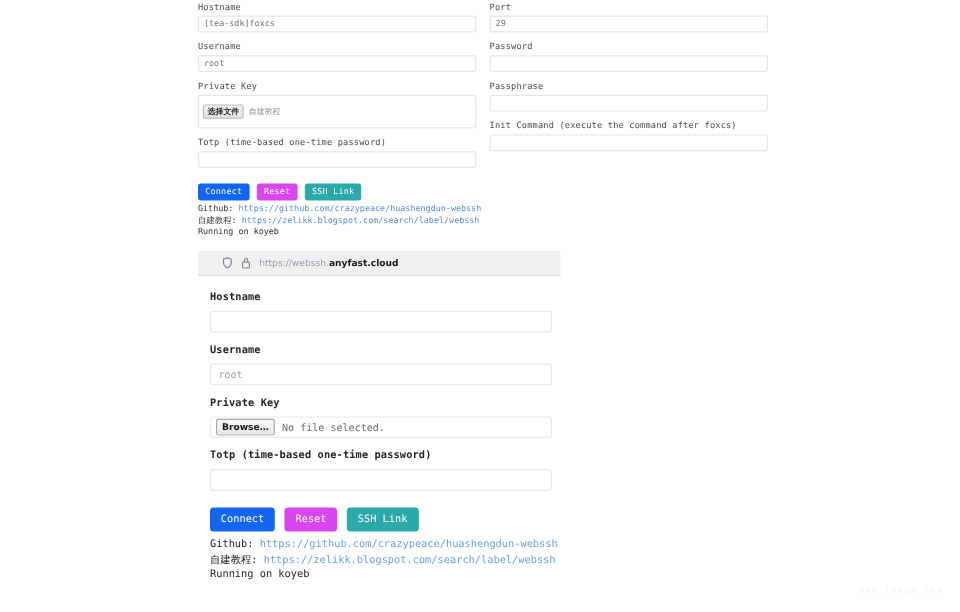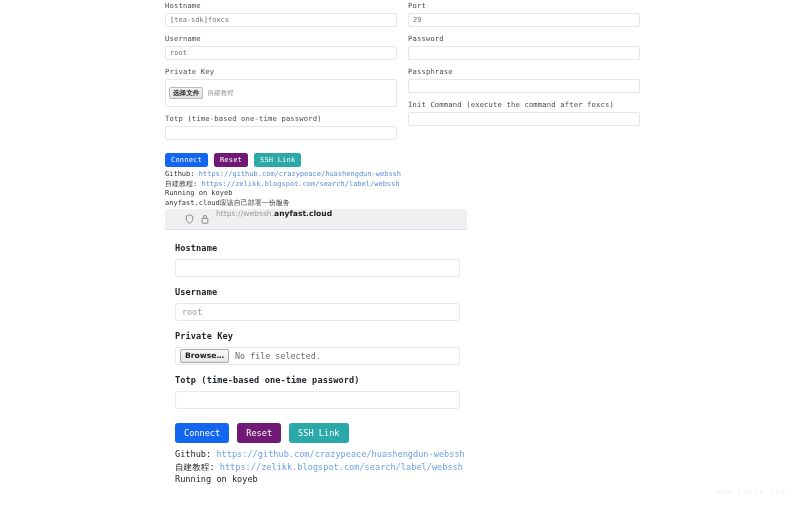--- a/index.html
+++ b/index.html
@@ -104,21 +104,21 @@
     border-radius: 2.5px;
     color: #ffffff;
     font-family: "DejaVu Sans Mono", "Liberation Mono", monospace;
     font-size: 7px;
     line-height: 8px;
     padding: 3px 6px;
     white-space: nowrap;
     letter-spacing: 0.2px;
   }
   .btn-connect { background: #1266f1; }
-  .btn-reset   { background: #701a75; }
+  .btn-reset   { background: #d946ef; }
   .btn-ssh     { background: #2ba8a8; }
 
   .linkline {
     font-size: 7px;
     line-height: 9.5px;
     color: #333333;
     white-space: nowrap;
   }
   .linkline a, .linkline .lnk {
     color: #5b8dd9;
@@ -137,20 +137,21 @@
     left: 165px;
     top: 209px;
     width: 302px;
     background: #ffffff;
   }
   .urlbar {
     height: 21px;
     background: #f0f0f2;
     border-bottom: 1px solid #dcdce0;
     display: flex;
+    align-items: center;
     padding-left: 20px;
     box-sizing: border-box;
   }
   .urlbar .ico { margin-right: 7px; display: flex; align-items: center; }
   .urltext {
     font-family: "DejaVu Sans", "Liberation Sans", sans-serif;
     font-size: 7.6px;
     color: #9a9aa2;
     white-space: nowrap;
   }
@@ -330,21 +331,20 @@
 
   <div class="linkline">
     <span>Github:</span>
     <span class="lnk">https://github.com/crazypeace/huashengdun-webssh</span>
   </div>
   <div class="linkline">
     <span>自建教程:</span>
     <span class="lnk">https://zelikk.blogspot.com/search/label/webssh</span>
   </div>
   <div class="plainline">Running on koyeb</div>
-  <div class="plainline">anyfast.cloud应该自己部署一份服务</div>
 </div>
 
 <div class="inner-shot">
 
   <div class="urlbar">
     <span class="ico">
       <svg width="9" height="10" viewBox="0 0 12 14">
         <path d="M6 1 L10.5 3 V7 C10.5 10 8.3 12 6 13 C3.7 12 1.5 10 1.5 7 V3 Z" fill="none" stroke="#7a7a82" stroke-width="1.2"></path>
       </svg>
     </span>

